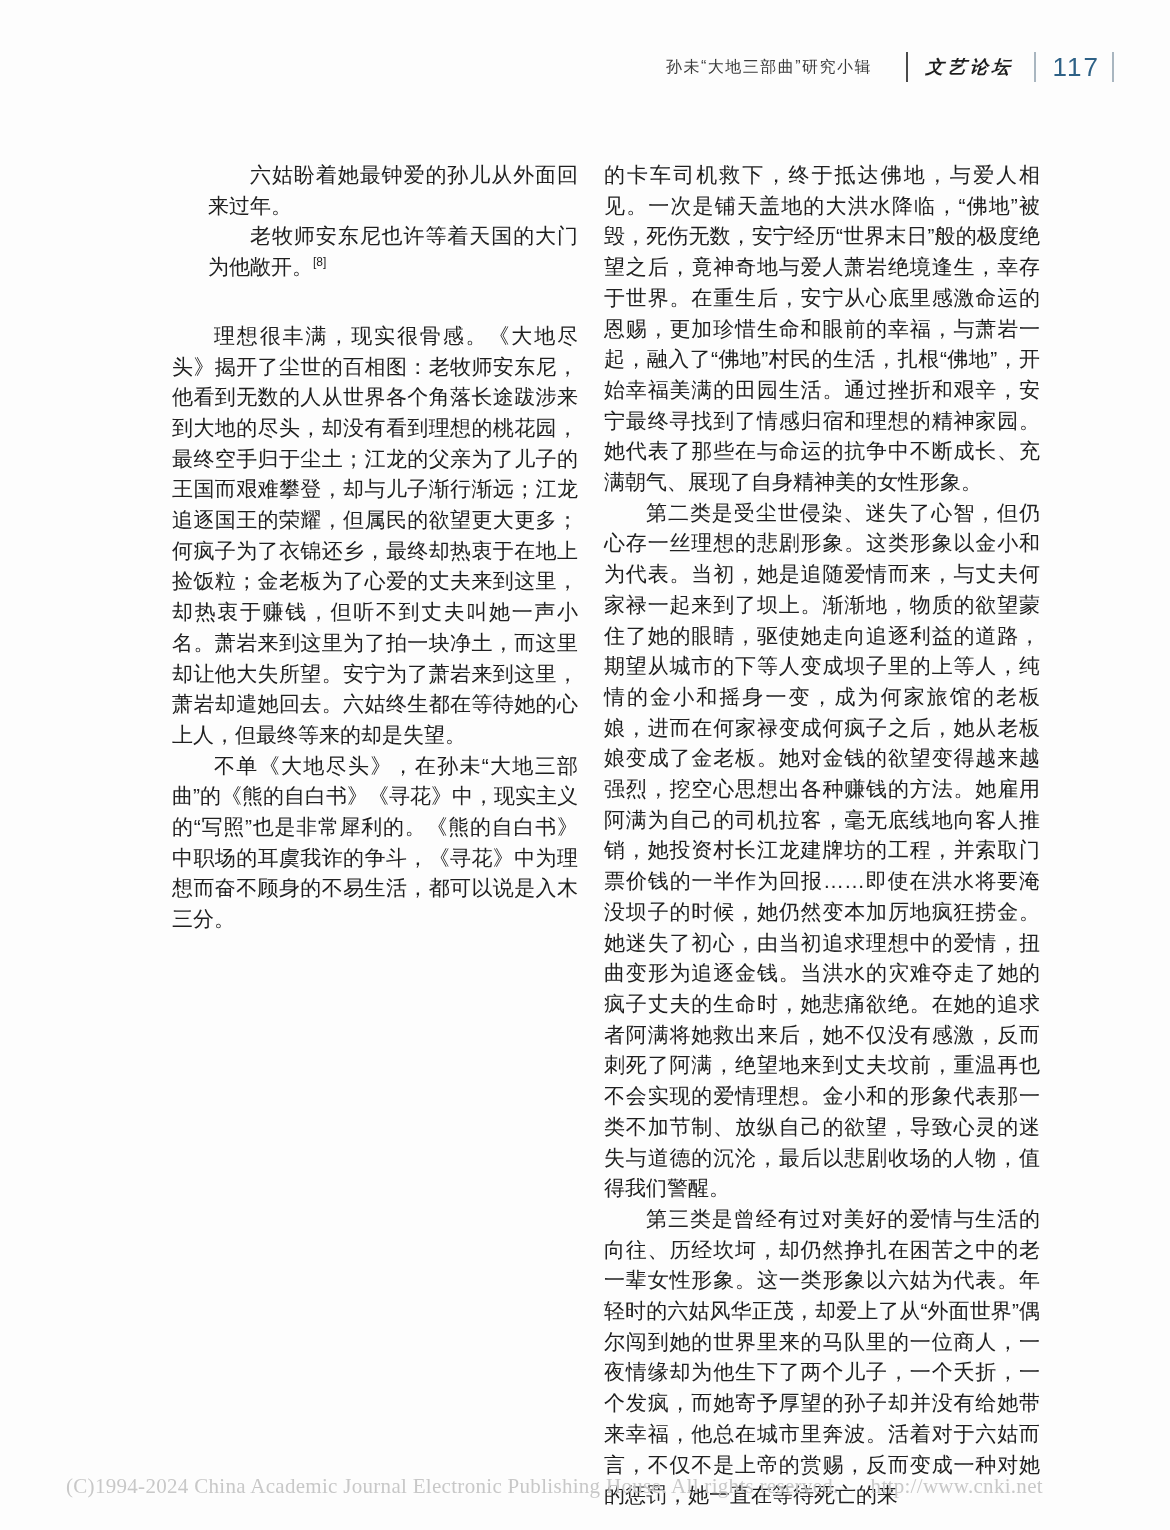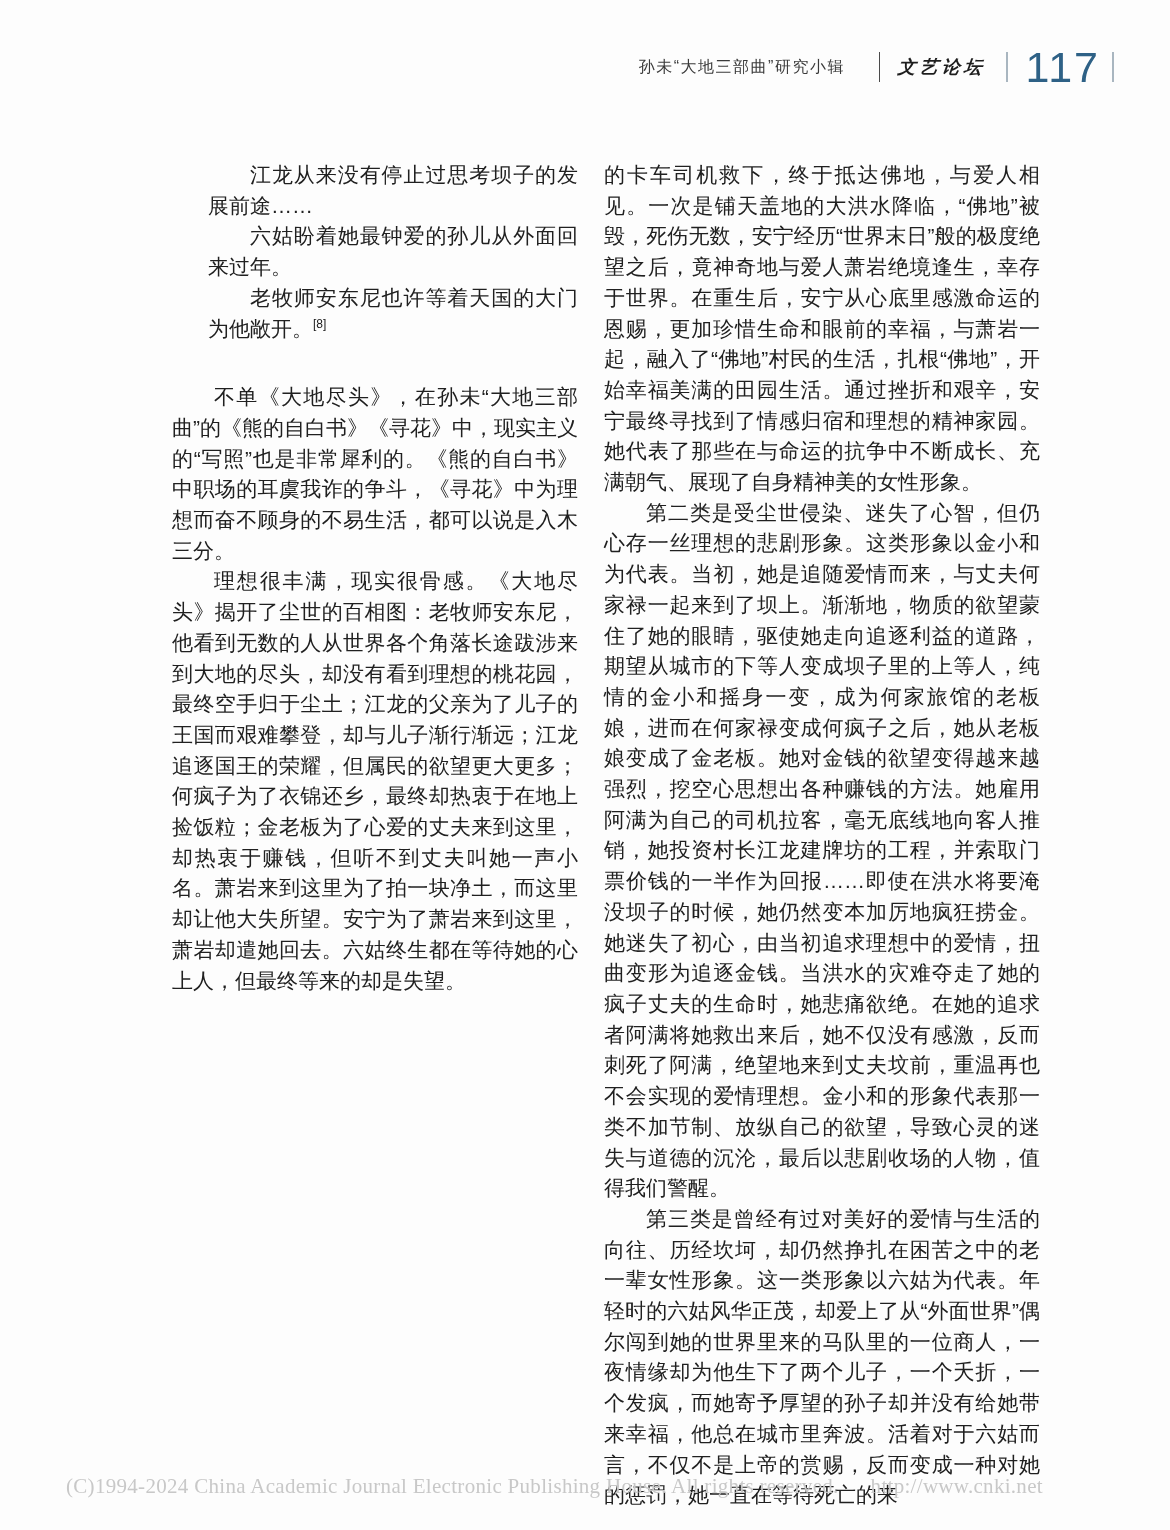--- a/index.html
+++ b/index.html
@@ -23,21 +23,21 @@
   .vbar.dark  { background:#4a4a4a; width:1.5px; }
   .vbar.light { background:#a9b6c0; }
   .hdr .logo {
     font-family:"Liberation Serif", serif;
     font-style:italic; font-weight:bold;
     font-size:18px; color:#1d1d1d; letter-spacing:4px;
     transform:skewX(-6deg);
     margin:0 20px 0 18px; white-space:nowrap;
   }
   .hdr .pagenum {
-    font-size:43px; color:#2e6186; letter-spacing:2px;
+    font-size:26px; color:#2e6186; letter-spacing:2px;
     margin:0 12px 0 17px; line-height:1;
   }
 
   
   .body-wrap {
     position:absolute; top:160px; left:172px;
     display:flex; gap:26px;
   }
   .col { font-size:21px; line-height:30.7px; text-align:justify; }
   .col-left  { width:406px; }
@@ -68,27 +68,26 @@
     <span class="vbar dark"></span>
     <span class="logo">文艺论坛</span>
     <span class="vbar light"></span>
     <span class="pagenum">117</span>
     <span class="vbar light"></span>
   </div>
 
   <div class="body-wrap">
     <section class="col col-left">
       <blockquote class="excerpt" id="quote-block">
-          <p class="indent"><span>江龙从来没有停止过思考坝子的发展前途……</span></p>
           <p class="indent"><span>六姑盼着她最钟爱的孙儿从外面回来过年。</span></p>
           <p class="indent"><span>老牧师安东尼也许等着天国的大门为他敞开。</span><sup class="fn">[8]</sup></p>
         </blockquote>
       <div id="left-paras">
+          <p class="indent"><span>理想很丰满，现实很骨感。《大地尽头》揭开了尘世的百相图：老牧师安东尼，他看到无数的人从世界各个角落长途跋涉来到大地的尽头，却没有看到理想的桃花园，最终空手归于尘土；江龙的父亲为了儿子的王国而艰难攀登，却与儿子渐行渐远；江龙追逐国王的荣耀，但属民的欲望更大更多；何疯子为了衣锦还乡，最终却热衷于在地上捡饭粒；金老板为了心爱的丈夫来到这里，却热衷于赚钱，但听不到丈夫叫她一声小名。萧岩来到这里为了拍一块净土，而这里却让他大失所望。安宁为了萧岩来到这里，萧岩却遣她回去。六姑终生都在等待她的心上人，但最终等来的却是失望。</span></p>
           <p class="indent"><span>不单《大地尽头》，在孙未“大地三部曲”的《熊的自白书》《寻花》中，现实主义的“写照”也是非常犀利的。《熊的自白书》中职场的耳虞我诈的争斗，《寻花》中为理想而奋不顾身的不易生活，都可以说是入木三分。</span></p>
-          <p class="indent"><span>理想很丰满，现实很骨感。《大地尽头》揭开了尘世的百相图：老牧师安东尼，他看到无数的人从世界各个角落长途跋涉来到大地的尽头，却没有看到理想的桃花园，最终空手归于尘土；江龙的父亲为了儿子的王国而艰难攀登，却与儿子渐行渐远；江龙追逐国王的荣耀，但属民的欲望更大更多；何疯子为了衣锦还乡，最终却热衷于在地上捡饭粒；金老板为了心爱的丈夫来到这里，却热衷于赚钱，但听不到丈夫叫她一声小名。萧岩来到这里为了拍一块净土，而这里却让他大失所望。安宁为了萧岩来到这里，萧岩却遣她回去。六姑终生都在等待她的心上人，但最终等来的却是失望。</span></p>
         </div>
     </section>
     <section class="col col-right">
       <div id="right-paras">
           <p><span>的卡车司机救下，终于抵达佛地，与爱人相见。一次是铺天盖地的大洪水降临，“佛地”被毁，死伤无数，安宁经历“世界末日”般的极度绝望之后，竟神奇地与爱人萧岩绝境逢生，幸存于世界。在重生后，安宁从心底里感激命运的恩赐，更加珍惜生命和眼前的幸福，与萧岩一起，融入了“佛地”村民的生活，扎根“佛地”，开始幸福美满的田园生活。通过挫折和艰辛，安宁最终寻找到了情感归宿和理想的精神家园。她代表了那些在与命运的抗争中不断成长、充满朝气、展现了自身精神美的女性形象。</span></p>
           <p class="indent"><span>第二类是受尘世侵染、迷失了心智，但仍心存一丝理想的悲剧形象。这类形象以金小和为代表。当初，她是追随爱情而来，与丈夫何家禄一起来到了坝上。渐渐地，物质的欲望蒙住了她的眼睛，驱使她走向追逐利益的道路，期望从城市的下等人变成坝子里的上等人，纯情的金小和摇身一变，成为何家旅馆的老板娘，进而在何家禄变成何疯子之后，她从老板娘变成了金老板。她对金钱的欲望变得越来越强烈，挖空心思想出各种赚钱的方法。她雇用阿满为自己的司机拉客，毫无底线地向客人推销，她投资村长江龙建牌坊的工程，并索取门票价钱的一半作为回报……即使在洪水将要淹没坝子的时候，她仍然变本加厉地疯狂捞金。她迷失了初心，由当初追求理想中的爱情，扭曲变形为追逐金钱。当洪水的灾难夺走了她的疯子丈夫的生命时，她悲痛欲绝。在她的追求者阿满将她救出来后，她不仅没有感激，反而刺死了阿满，绝望地来到丈夫坟前，重温再也不会实现的爱情理想。金小和的形象代表那一类不加节制、放纵自己的欲望，导致心灵的迷失与道德的沉沦，最后以悲剧收场的人物，值得我们警醒。</span></p>
           <p class="indent"><span>第三类是曾经有过对美好的爱情与生活的向往、历经坎坷，却仍然挣扎在困苦之中的老一辈女性形象。这一类形象以六姑为代表。年轻时的六姑风华正茂，却爱上了从“外面世界”偶尔闯到她的世界里来的马队里的一位商人，一夜情缘却为他生下了两个儿子，一个夭折，一个发疯，而她寄予厚望的孙子却并没有给她带来幸福，他总在城市里奔波。活着对于六姑而言，不仅不是上帝的赏赐，反而变成一种对她的惩罚，她一直在等待死亡的来</span></p>
         </div>
     </section>
   </div>

